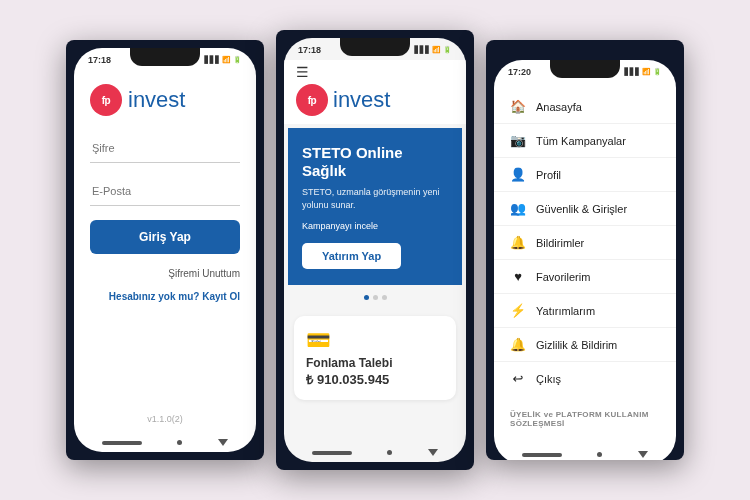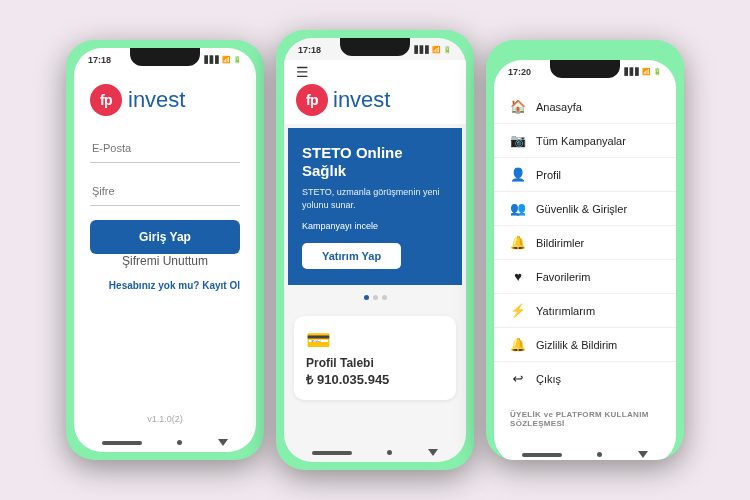--- a/index.html
+++ b/index.html
@@ -16,22 +16,22 @@
     .phones-container {
       display: flex;
       align-items: center;
       justify-content: center;
       gap: 12px;
       width: 750px;
       height: 500px;
       padding: 20px 10px;
     }
     .phone {
-      background: #86efac;
-      border-radius: 28px;
+      background: #0f172a;
+      border-radius: 8px;
       position: relative;
       box-shadow: 0 8px 30px rgba(0,0,0,0.4);
       overflow: hidden;
       flex-shrink: 0;
     }
     .phone-left {
       width: 198px;
       height: 420px;
     }
     .phone-center {
@@ -118,21 +118,21 @@
     }
     .fp-logo {
       width: 32px;
       height: 32px;
       border-radius: 50%;
       background: #e8344e;
       display: flex;
       align-items: center;
       justify-content: center;
       color: white;
-      font-size: 14px;
+      font-size: 10px;
       font-weight: 700;
       letter-spacing: -0.5px;
     }
     .logo-text {
       font-size: 22px;
       font-weight: 300;
       color: #1a5fa8;
     }
     .input-field {
       border: none;
@@ -148,24 +148,25 @@
     .login-btn {
       background: #1a5fa8;
       color: white;
       border: none;
       border-radius: 6px;
       padding: 10px;
       font-size: 12px;
       font-weight: 600;
       width: 100%;
       cursor: pointer;
+      margin-bottom: 14px;
     }
     .forgot-link {
-      text-align: center;
-      font-size: 12px;
+      text-align: right;
+      font-size: 10px;
       color: #555;
       margin-bottom: 12px;
     }
     .register-text {
       text-align: right;
       font-size: 10px;
       color: #555;
     }
     .register-text span {
       color: #1a5fa8;
@@ -314,22 +315,22 @@
           <span>🔋</span>
         </div>
       </div>
 
       <div class="screen1-content">
         <div class="logo-area">
           <div class="fp-logo">fp</div>
           <span class="logo-text">invest</span>
         </div>
 
+        <input class="input-field" type="password" placeholder="Şifre" style="">
         <input class="input-field" type="text" placeholder="E-Posta" style="">
-        <input class="input-field" type="password" placeholder="Şifre" style="">
 
         <button class="login-btn">Giriş Yap</button>
 
         <div class="forgot-link">Şifremi Unuttum</div>
 
         <div class="register-text">
           <span>Hesabınız yok mu?</span>
           <span>Kayıt Ol</span>
         </div>
       </div>
@@ -372,21 +373,21 @@
       </div>
 
       <div class="dots-indicator">
         <div class="dot-ind active"></div>
         <div class="dot-ind"></div>
         <div class="dot-ind"></div>
       </div>
 
       <div class="card">
         <div class="card-icon">💳</div>
-        <div class="card-title">Profil Talebi</div>
+        <div class="card-title">Fonlama Talebi</div>
         <div class="card-amount">₺ 910.035.945</div>
       </div>
 
       <div class="bottom-bar">
         <div class="bottom-rect"></div>
         <div class="bottom-dot"></div>
         <div class="bottom-tri"></div>
       </div>
     </div>
   </div>

